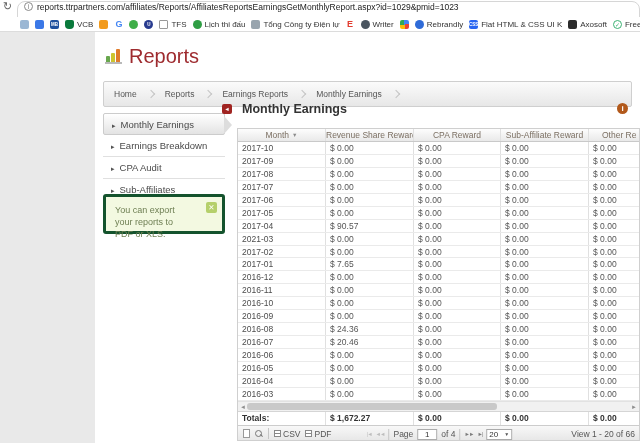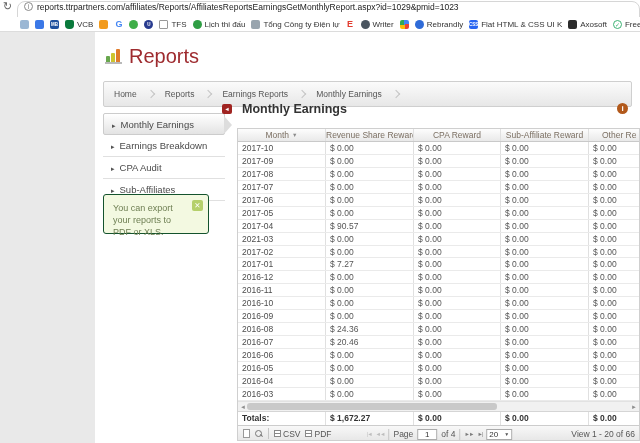--- a/index.html
+++ b/index.html
@@ -53,22 +53,22 @@
 
   
   #sidebar { position:absolute; left:8px; top:81px; width:122px; }
   .side-item { position:relative; height:22px; line-height:22px; border-bottom:1px solid #e0e0e0;
                padding-left:8px; font-size:9.5px; color:#4a4a4a; cursor:pointer; white-space:nowrap; }
   .side-item .bullet { font-size:7px; color:#555; margin-right:5px; }
   .side-item.active { background:linear-gradient(#ffffff,#e3e3e3); border:1px solid #cccccc; border-radius:2px; }
   .side-item.active::after { content:""; position:absolute; right:-8px; top:2px; width:0; height:0;
                border-top:9px solid transparent; border-bottom:9px solid transparent; border-left:8px solid #dddddd; }
 
-  #notice-box { position:absolute; left:8px; top:162px; width:106px; height:40px; background:#f3f9e1;
-                border:1px solid #14532d; border-radius:3px; padding:7px 32px 0 9px; font-size:9px;
+  #notice-box { position:absolute; left:8px; top:162px; width:122px; height:40px; background:#f3f9e1;
+                border:3px solid #14532d; border-radius:3px; padding:7px 32px 0 9px; font-size:9px;
                 line-height:12px; color:#6e7f53; }
   #notice-close { position:absolute; right:5px; top:5px; width:11px; height:11px; background:#b5d06b;
                   color:#fff; border-radius:2px; font-size:7.5px; line-height:11px; text-align:center; cursor:pointer; }
 
   
   #collapse-btn { position:absolute; left:127px; top:72px; width:10px; height:10px; background:#a02421;
                   border-radius:2px; color:#fff; font-size:5.5px; line-height:10px; text-align:center; cursor:pointer; }
   #content-title { position:absolute; left:147px; top:70px; font-size:12.5px; font-weight:bold; color:#333; }
   #info-icon { position:absolute; left:522px; top:71px; width:11px; height:11px; border-radius:50%;
                background:#b2591b; color:#fff; font-size:8px; font-weight:bold; line-height:11px;
@@ -307,21 +307,21 @@
           </div>
           <div class="grow">
             <div class="cell c0">2017-02</div>
             <div class="cell c1">$ 0.00</div>
             <div class="cell c2">$ 0.00</div>
             <div class="cell c3">$ 0.00</div>
             <div class="cell c4">$ 0.00</div>
           </div>
           <div class="grow">
             <div class="cell c0">2017-01</div>
-            <div class="cell c1">$ 7.27</div>
+            <div class="cell c1">$ 7.65</div>
             <div class="cell c2">$ 0.00</div>
             <div class="cell c3">$ 0.00</div>
             <div class="cell c4">$ 0.00</div>
           </div>
           <div class="grow">
             <div class="cell c0">2016-12</div>
             <div class="cell c1">$ 0.00</div>
             <div class="cell c2">$ 0.00</div>
             <div class="cell c3">$ 0.00</div>
             <div class="cell c4">$ 0.00</div>

